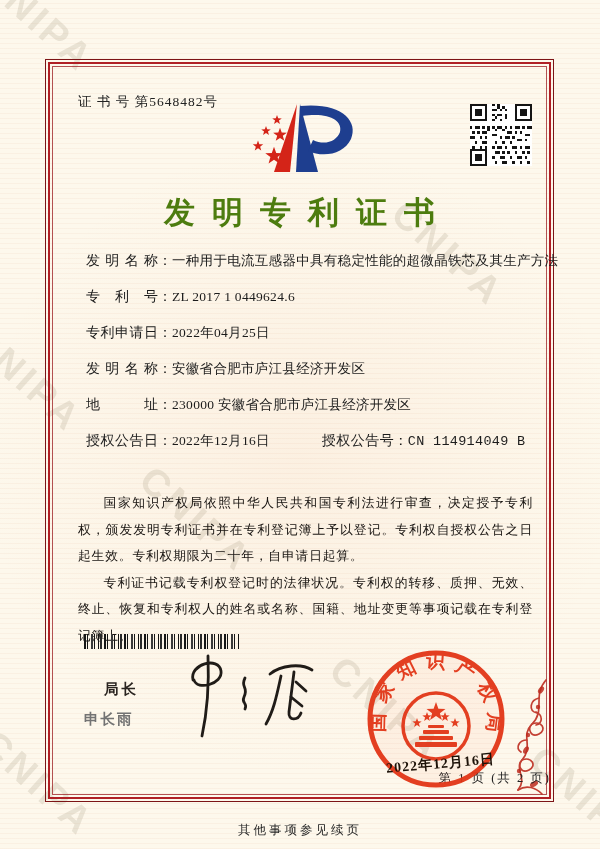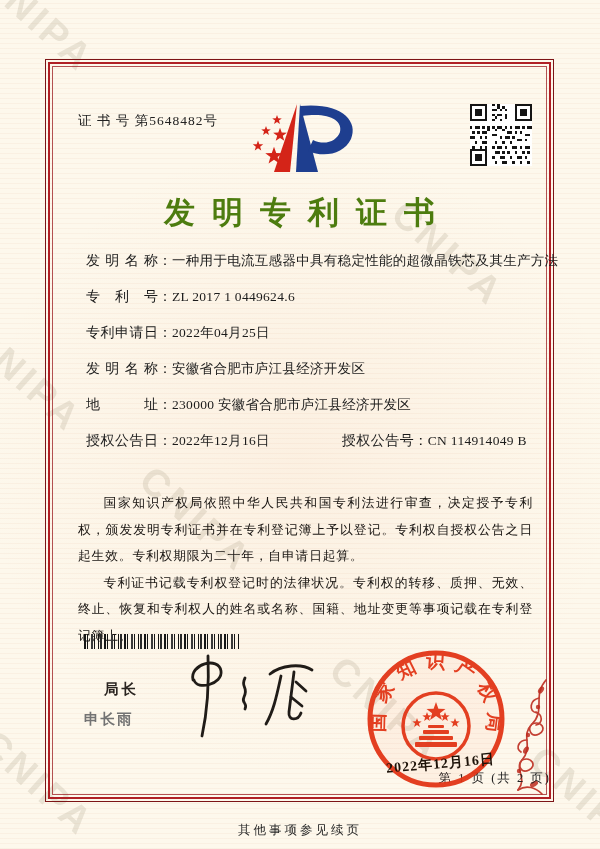--- a/index.html
+++ b/index.html
@@ -22,33 +22,33 @@
     pointer-events:none; z-index:0;
   }
   .frame {
     position:absolute; left:48px; top:62px; width:503px; height:737px;
     border:2px solid #b01f24; outline:1px solid #7c1416; outline-offset:2px;
     z-index:1;
   }
   .frame::before {
     content:""; position:absolute; inset:2px; border:1px solid #9a1a1e; opacity:.75;
   }
-  .cert-no { position:absolute; left:78px; top:112px; font-size:13.5px; color:#222; letter-spacing:1px; z-index:2; }
+  .cert-no { position:absolute; left:78px; top:93px; font-size:13.5px; color:#222; letter-spacing:1px; z-index:2; }
   .logo { position:absolute; left:228px; top:100px; z-index:2; }
   .qr { position:absolute; left:470px; top:104px; z-index:2; }
   .title {
     position:absolute; left:48px; top:192px; width:503px; text-align:center;
     font-size:31px; font-weight:600; letter-spacing:17px; padding-left:17px; color:#4d7c0f; z-index:2;
   }
   .fields { position:absolute; left:86px; top:250px; width:462px; z-index:2; font-size:14px; }
   .frow { height:21px; line-height:21px; margin-bottom:15px; white-space:nowrap; }
   .flabel { display:inline-block; width:72px; text-align:justify; text-align-last:justify; font-weight:500; }
   .colon { display:inline-block; width:14px; font-weight:500; }
   .fval { font-size:13.5px; letter-spacing:0.3px; }
-  .pair2 { margin-left:72px; }
+  .pair2 { margin-left:52px;font-family:Liberation Mono, monospace; }
   .body-text { position:absolute; left:78px; top:490px; width:455px; z-index:2; }
   .body-text p {
     font-size:12.8px; line-height:26.5px; text-indent:2em; letter-spacing:0.8px;
     color:#171310; text-align:justify;
   }
   .barcode {
     position:absolute; left:84px; top:634px; width:156px; height:15px; z-index:2;
     background:repeating-linear-gradient(90deg,
       #151515 0 2px, transparent 2px 3px, #151515 3px 4px, transparent 4px 7px,
       #3a3a3a 7px 9px, transparent 9px 10px, #151515 10px 11px, transparent 11px 14px,

